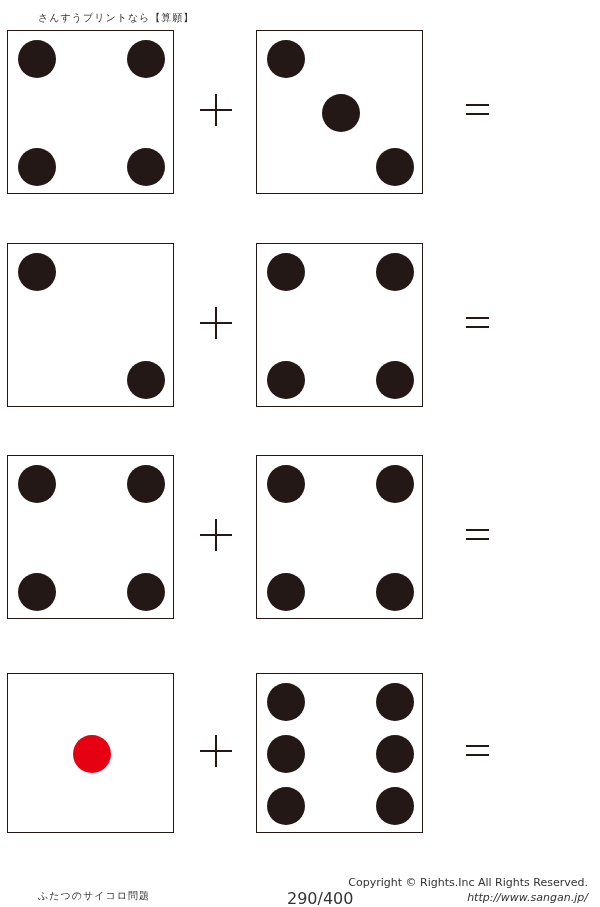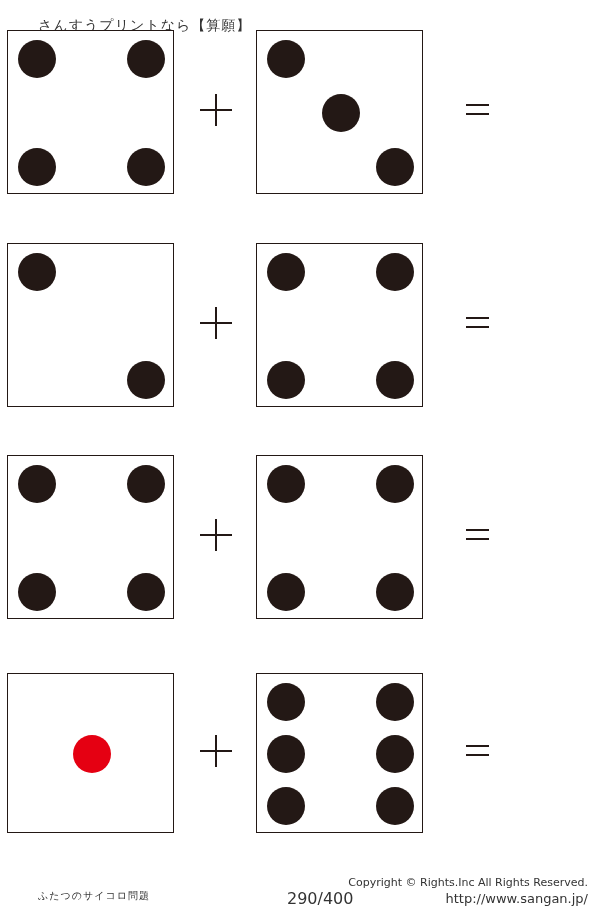--- a/index.html
+++ b/index.html
@@ -1,29 +1,29 @@
 <!DOCTYPE html>
 <html><head>
 <meta charset="utf-8">
 <style>
   html, body { margin:0; padding:0; background:#ffffff; }
   body { width:600px; height:907px; position:relative; overflow:hidden;
          font-family:"DejaVu Sans","Liberation Sans",sans-serif; color:#231815; }
-  .header-title { position:absolute; left:38px; top:17px; font-size:14px; color:#333; letter-spacing:1px;text-align:right; }
+  .header-title { position:absolute; left:38px; top:11px; font-size:10px; color:#333; letter-spacing:1px;text-align:right; }
   .die { position:absolute; border:1.5px solid #231815; box-sizing:border-box; background:#fff; }
   .pip { position:absolute; width:38px; height:38px; border-radius:50%; background:#231815; transform:translate(-50%,-50%); }
   .pip.red { background:#e50012; }
   .op { position:absolute; }
   .plus-h { position:absolute; width:32px; height:2px; background:#231815; }
   .plus-v { position:absolute; width:2px; height:32px; background:#231815; }
   .eq-line { position:absolute; width:23px; height:2px; background:#231815; }
   .footer-title { position:absolute; left:38px; top:889px; font-size:10px; color:#333; letter-spacing:1px; }
   .page-num { position:absolute; left:287px; top:889px; font-size:16px; color:#333; }
   .copyright { position:absolute; right:12px; top:876px; font-size:11px; color:#333; text-align:right; }
-  .url { position:absolute; right:12px; top:891px; font-size:13px; color:#333; text-align:left; }
+  .url { position:absolute; right:12px; top:891px; font-size:11px; color:#333; text-align:left;font-style:italic; }
 </style>
 </head>
 <body>
 
 <div class="header-title">さんすうプリントなら【算願】</div>
 
 <div id="problems">
     <div>
       <div class="die" style="left: 7px; top: 30px; width: 167px; height: 164px;">
         <div class="pip" style="left: 29px; top: 28px;"></div>

